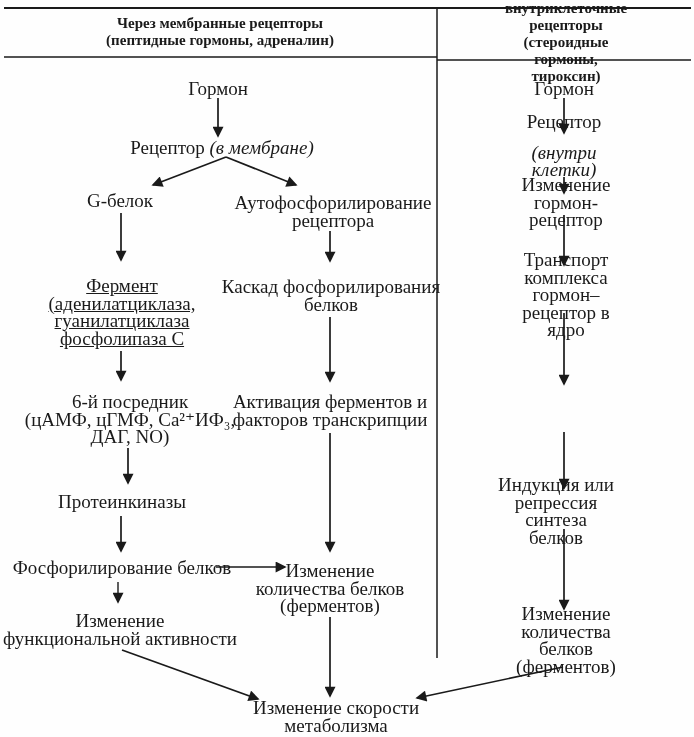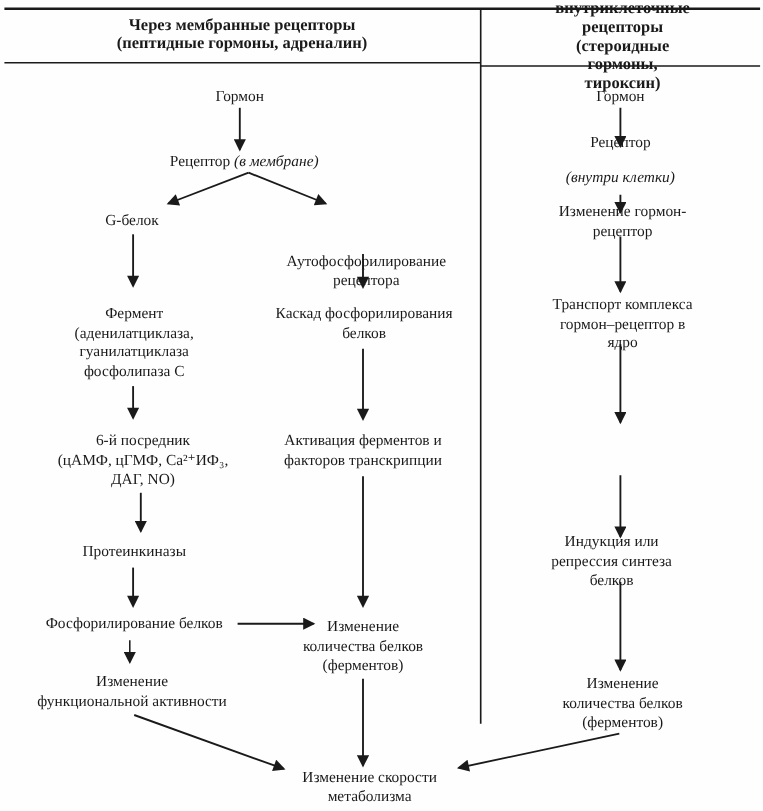--- a/index.html
+++ b/index.html
@@ -19,21 +19,21 @@
   svg.wires {
     position: absolute;
     left: 0; top: 0;
     width: 694px; height: 737px;
   }
   .node {
     position: absolute;
     transform: translate(-50%, -50%);
     text-align: center;
     white-space: pre-line;
-    font-size: 14px;
+    font-size: 19px;
     line-height: 17.5px;
   }
   .hdr {
     font-weight: bold;
     font-size: 15px;
     line-height: 17px;
   }
   .it { font-style: italic; margin-top: 13px; }
   .blk { display: block; }
 </style>
@@ -84,24 +84,24 @@
   <div class="node hdr" style="left:566px; top:34px;">Через внутриклеточные
 рецепторы
 (стероидные гормоны, тироксин)</div>
 
   <div class="node" style="left:218px; top:89px;">Гормон</div>
 
   <div class="node" style="left:222px; top:148px;"><span>Рецептор</span> <span class="it">(в мембране)</span></div>
 
   <div class="node" style="left:120px; top:201px;">G-белок</div>
 
-  <div class="node" style="left:333px; top:211px;margin-top:36px;">Аутофосфорилирование
+  <div class="node" style="left:333px; top:211px;">Аутофосфорилирование
 рецептора</div>
 
-  <div class="node" style="left:122px; top:312px;">Фермент
+  <div class="node" style="left:122px; top:312px;text-decoration:underline;">Фермент
 (аденилатциклаза,
 гуанилатциклаза
 фосфолипаза С</div>
 
   <div class="node" style="left:331px; top:295px;">Каскад фосфорилирования
 белков</div>
 
   <div class="node" style="left:130px; top:419px;">6-й посредник
 (цАМФ, цГМФ, Ca²⁺ИФ₃,
 ДАГ, NO)</div>

